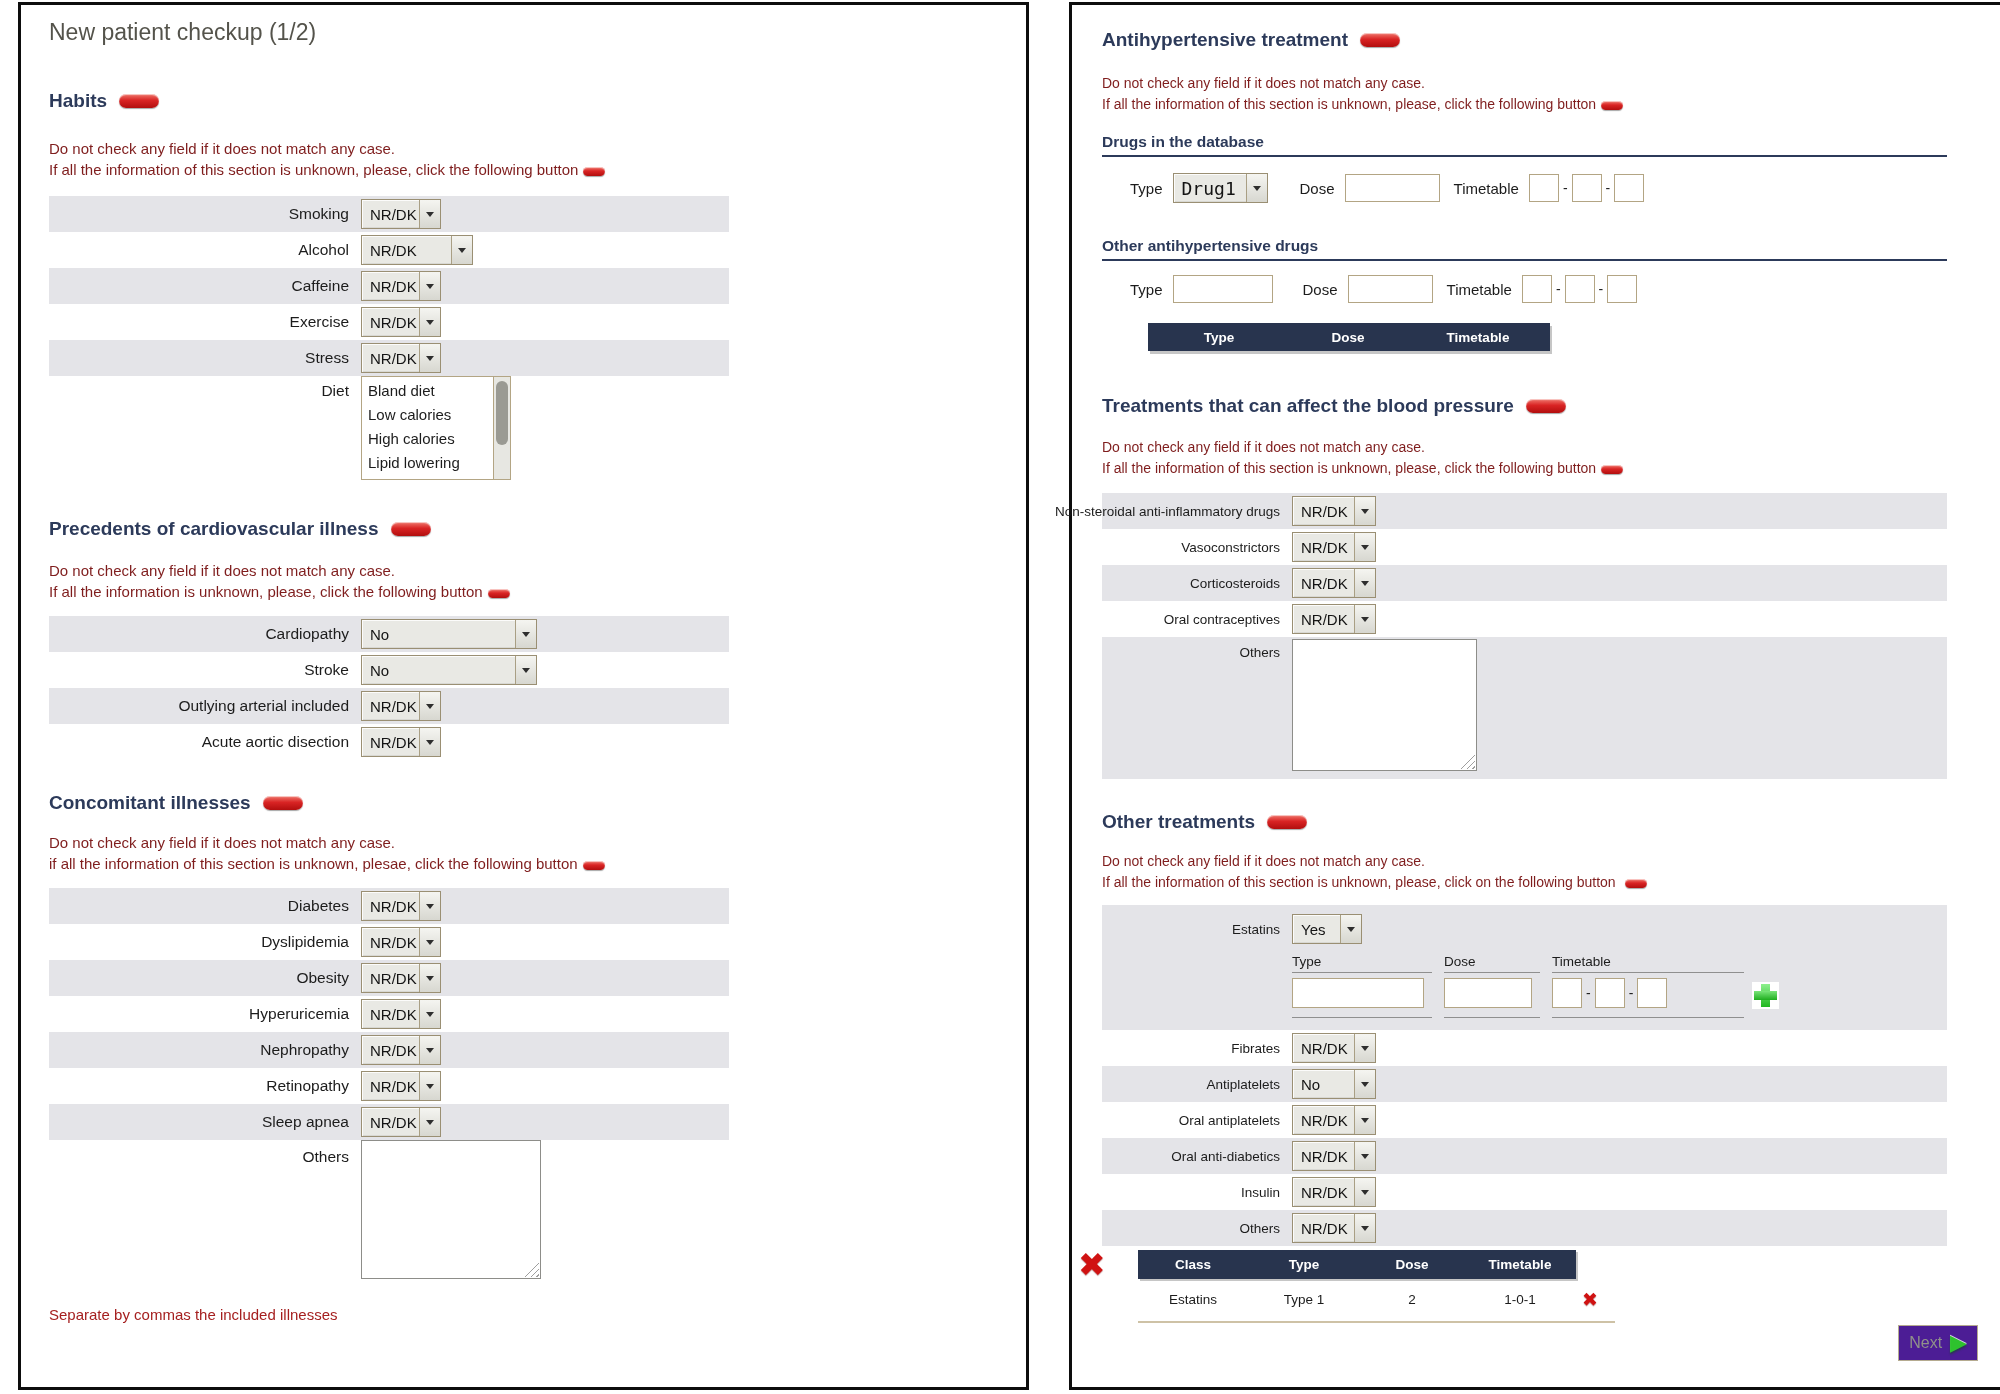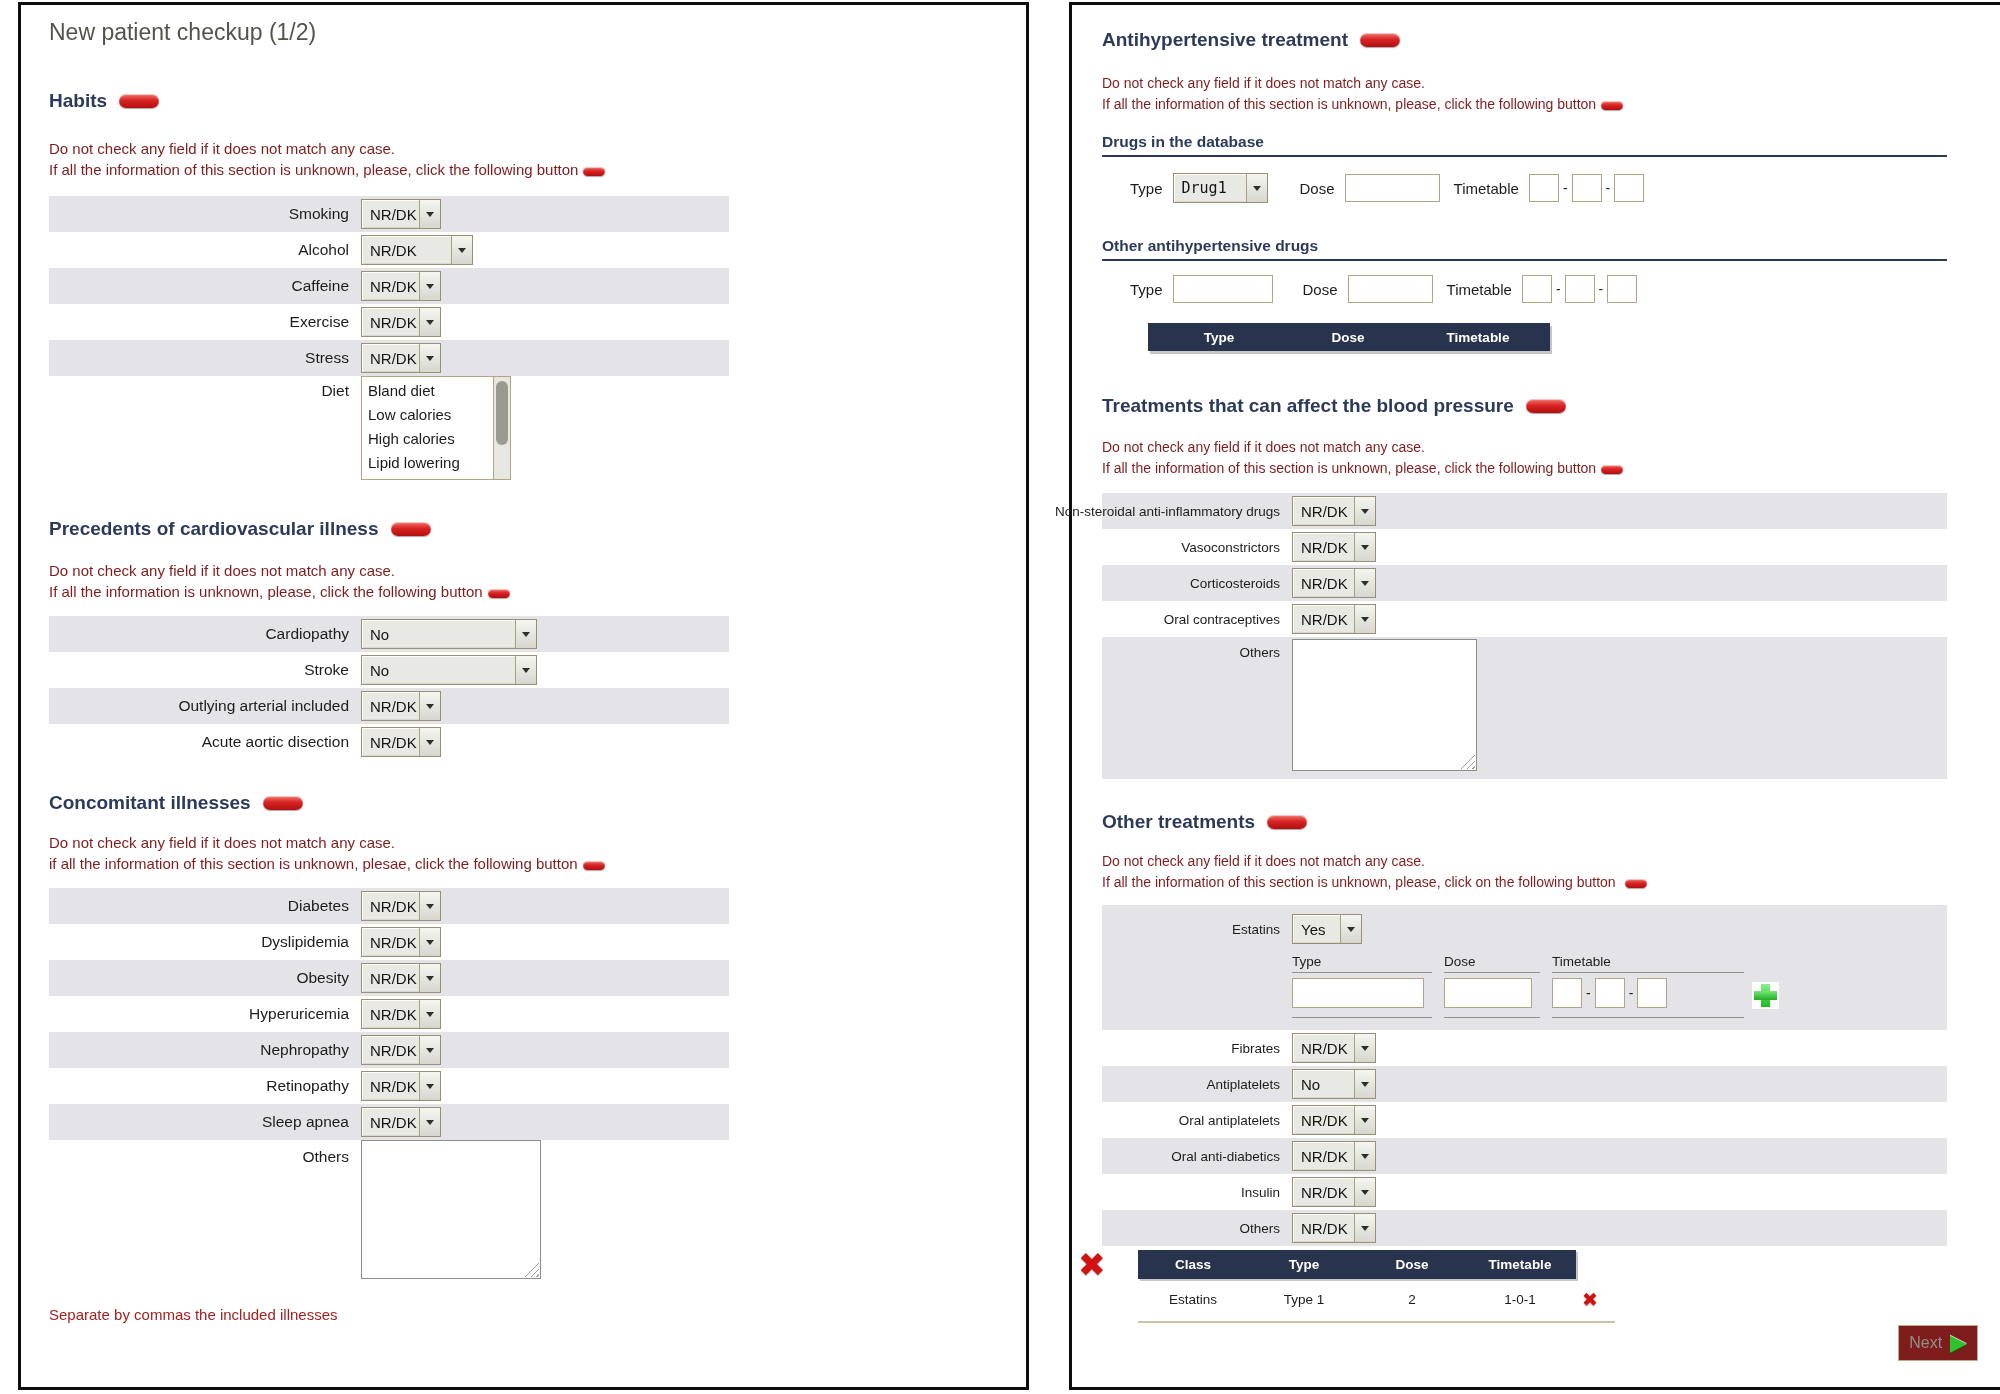--- a/index.html
+++ b/index.html
@@ -29,21 +29,21 @@
   .row.alt{background:#e4e4e8;}
   .lblc{width:300px;margin-right:12px;display:flex;justify-content:flex-end;overflow:visible;}
   .p-right .lblc{width:178px;}
   .lbl{white-space:nowrap;font-size:15.5px;}
   .p-right .lbl{font-size:13.5px;}
 
   
   .sel{display:inline-flex;align-items:stretch;height:30px;background:#e9e9e4;border:1px solid #9a8f73;box-sizing:border-box;cursor:pointer;
        box-shadow:inset 1px 1px 0 rgba(255,255,255,.85), inset -1px -1px 0 rgba(0,0,0,.07);}
   .sel-text{flex:1;display:flex;align-items:center;padding-left:8px;font-size:15px;color:#141414;white-space:nowrap;}
-  .mono .sel-text{font-family:"DejaVu Sans Mono",monospace;font-size:15px;}
+  .mono .sel-text{font-family:"DejaVu Sans Mono",monospace;font-size:18px;}
   .sel-btn{width:20px;border-left:1px solid #a99f84;background:linear-gradient(#f5f5f1,#d7d7d0);display:flex;align-items:center;justify-content:center;}
   .tri{width:0;height:0;border-left:4px solid transparent;border-right:4px solid transparent;border-top:5px solid #2e2e2e;}
   .w50{width:50px}.w76{width:76px}.w80{width:80px}.w84{width:84px}.w112{width:112px}.w176{width:176px}.w95{width:95px}.w70{width:70px}
 
   .inp{height:28px;border:1px solid #b3a584;background:#fff;box-sizing:border-box;font-family:inherit;font-size:14px;padding:0 4px;}
   .tiny{width:30px;}
   .dash{margin:0 4px;font-size:14px;color:#222;}
 
   .ta{border:1px solid #8d8d89;background:#fff;position:relative;cursor:text;}
   .ta::after{content:"";position:absolute;right:1px;bottom:1px;width:15px;height:15px;
@@ -82,21 +82,21 @@
   .bc1{width:110px}.bc2{width:112px}.bc3{width:104px}.bc4{width:112px}
   .bt-row{display:flex;align-items:center;height:40px;width:460px;font-size:13.5px;}
   .btd{display:flex;align-items:center;justify-content:center;}
   .bt-line{width:477px;border-bottom:2px solid #cec2a6;margin-top:2px;}
 
   .xicon{color:#d01212;font-weight:bold;text-shadow:0 1px 1px rgba(110,0,0,.45);cursor:pointer;font-family:"DejaVu Sans",sans-serif;}
   .x-big{font-size:33px;line-height:33px;position:absolute;left:0;top:-2px;}
   .x-sm{font-size:19px;line-height:19px;margin-left:6px;}
 
   .next-btn{position:absolute;right:28px;bottom:26px;display:flex;align-items:center;gap:8px;
-            background:#7f1d1d;border:1px solid #b5ab90;padding:7px 10px;font-size:16px;color:#90918a;
+            background:#4c1d95;border:1px solid #b5ab90;padding:7px 10px;font-size:16px;color:#90918a;
             font-family:"Liberation Sans",sans-serif;cursor:pointer;}
   .next-icon{color:#2ec22e;font-size:22px;line-height:20px;font-family:"DejaVu Sans",sans-serif;
              text-shadow:0 -1px 0 rgba(255,255,255,.8),0 2px 2px rgba(0,90,0,.45);}
 </style>
 </head>
 <body>
 
 <div class="page">
 
   <section class="panel p-left">

